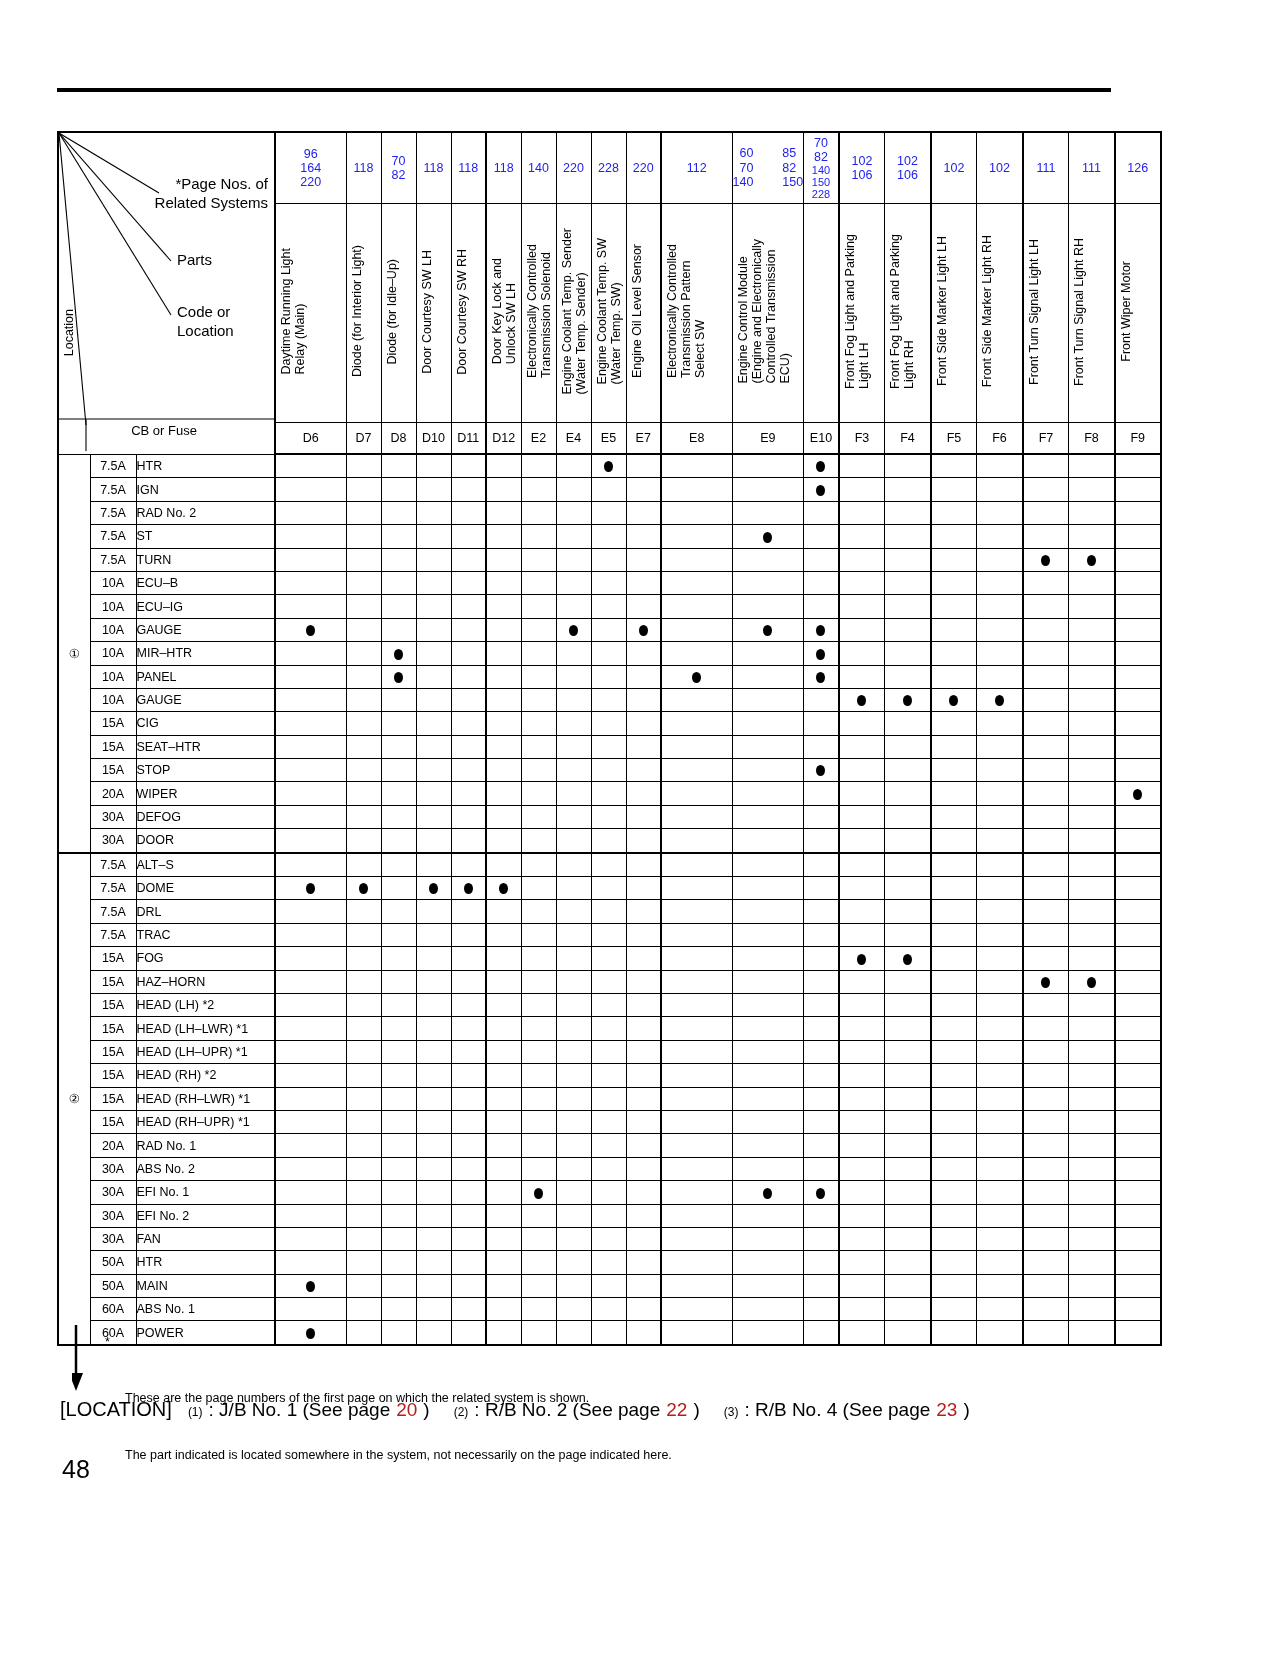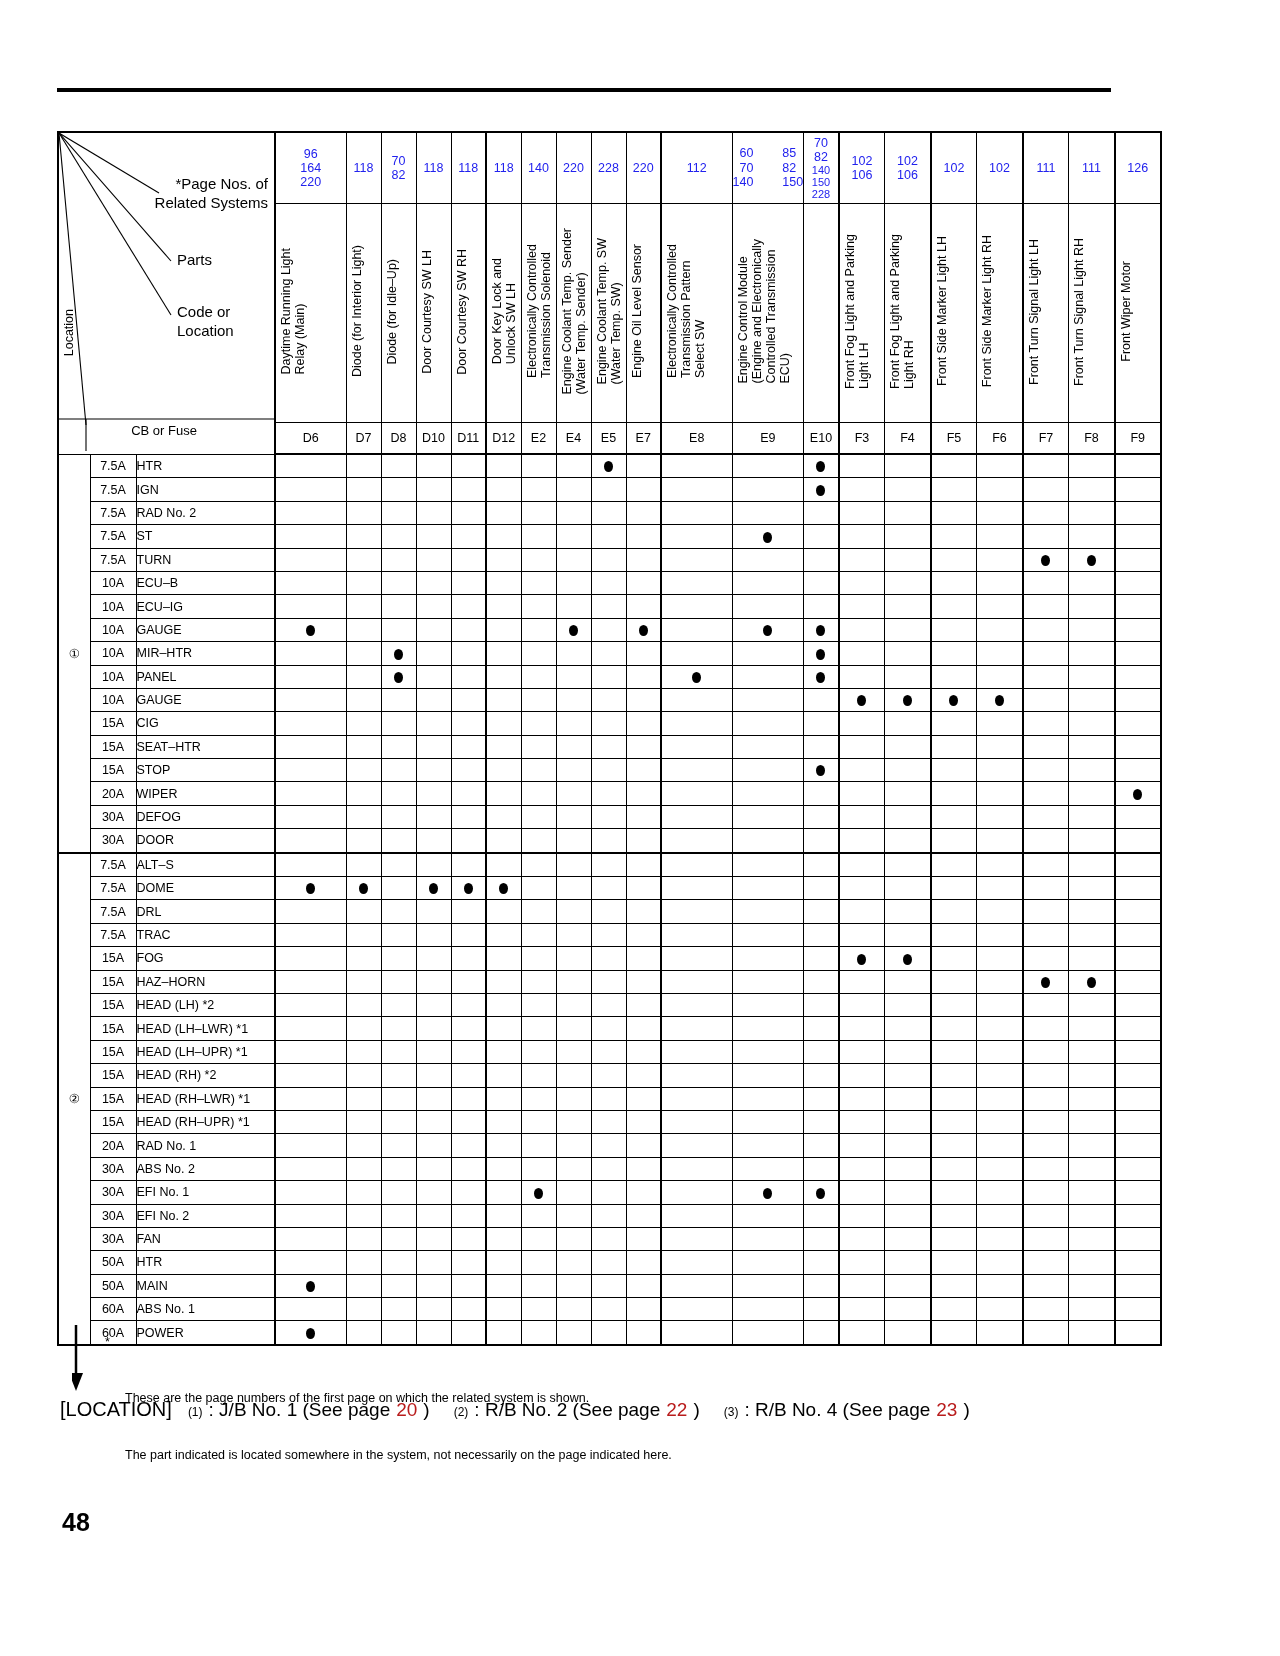--- a/index.html
+++ b/index.html
@@ -137,23 +137,22 @@
   .legend{
     position:absolute;left:60px;top:1398px;
     font-size:20px;white-space:nowrap;
     display:flex;align-items:baseline;
   }
   .legend .lg-title{font-size:20px;margin-right:14px;}
   .legend .num{font-size:12px;margin:0 6px 0 2px;}
   .legend .item{font-size:19px;margin-right:6px;}
   .legend .blue{color:#b91c1c;}
   .pageno{
-    position:absolute;left:62px;top:1508px;
+    position:absolute;left:62px;top:1455px;
     font-size:25px;
-    font-weight:bold;
   }
 </style>
 </head>
 <body>
 
 <div class="page">
 
   <div class="header-rule"></div>
 
   <table class="chart" id="chart-table">

